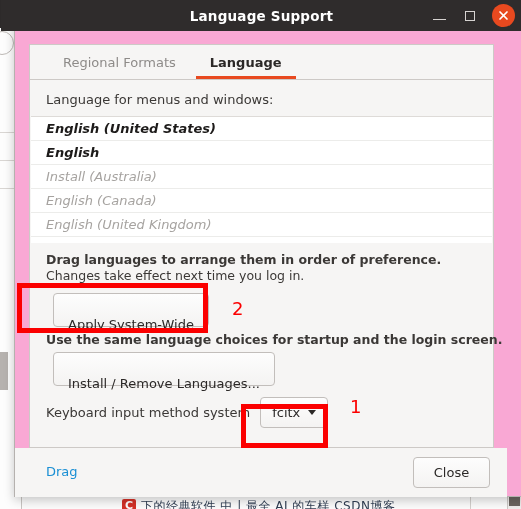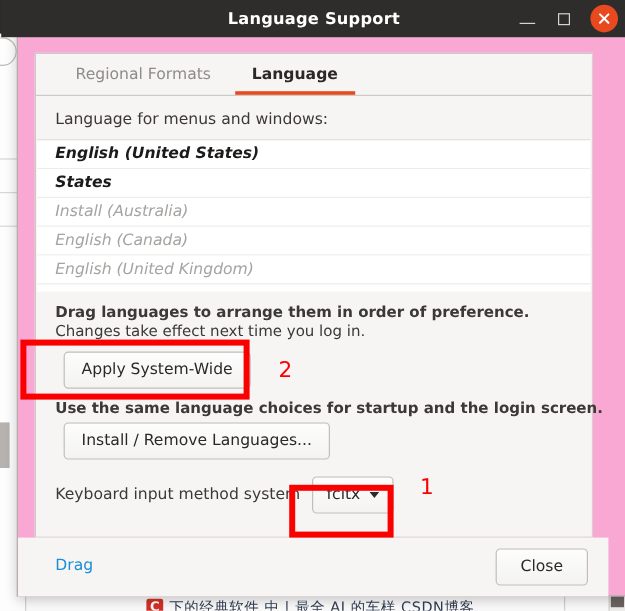--- a/index.html
+++ b/index.html
@@ -314,21 +314,21 @@
     font-size: 12.5px;
     color: #3b3836;
   }
 
   .btn {
     font-size: 13px;
     color: #2b2827;
     background: linear-gradient(180deg,#fdfdfd 0%,#f4f3f2 100%);
     border: 1px solid #c2bebb;
     border-radius: 4px;
-    padding: 0 14px;
+    padding: 16px 14px;
     height: 31px;
     line-height: 29px;
     box-sizing: border-box;
     cursor: pointer;
     display: inline-block;
     white-space: nowrap;
     text-align: center;
   }
 
   .btn-apply {
@@ -505,21 +505,21 @@
           <span>Language</span>
         </div>
       </div>
 
       <div class="tab-page">
 
         <div class="label-menus">Language for menus and windows:</div>
 
         <div class="lang-list">
           <div class="lang-row enabled">English (United States)</div>
-          <div class="lang-row enabled">States</div>
+          <div class="lang-row enabled">English</div>
           <div class="lang-row disabled">Install (Australia)</div>
           <div class="lang-row disabled">English (Canada)</div>
           <div class="lang-row disabled">English (United Kingdom)</div>
         </div>
 
         <div class="hint-strong">Drag languages to arrange them in order of preference.</div>
         <div class="hint-normal">Changes take effect next time you log in.</div>
 
         <div class="btn btn-apply">Apply System-Wide</div>
         <div class="note-apply">Use the same language choices for startup and the login screen.</div>

